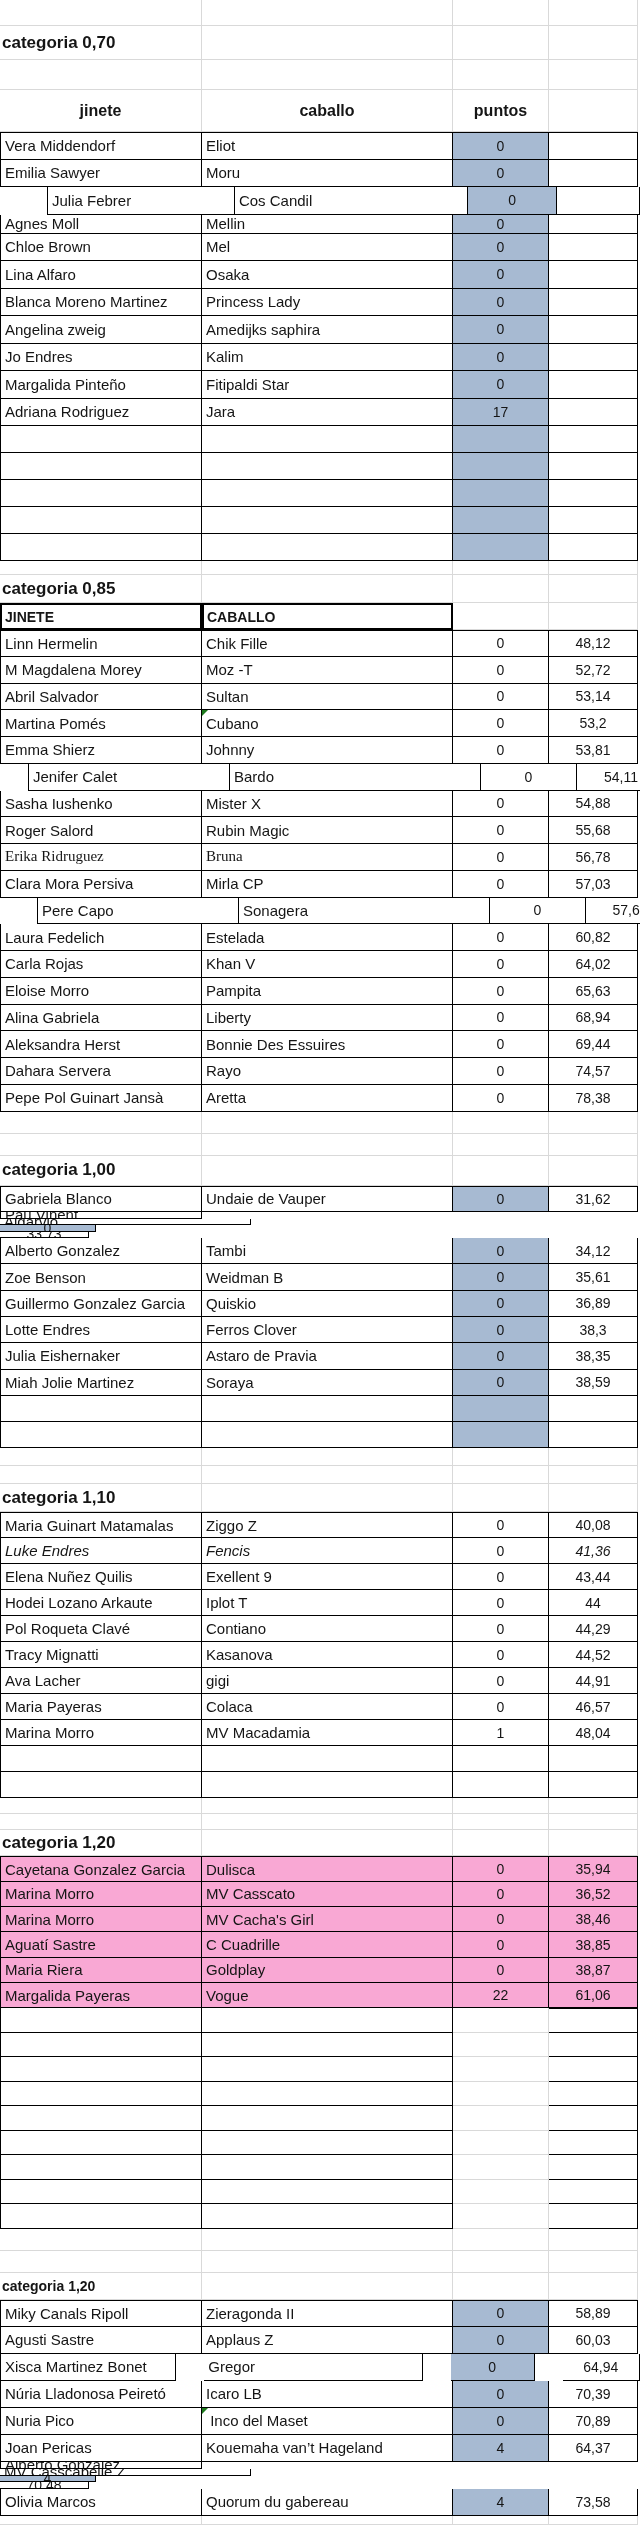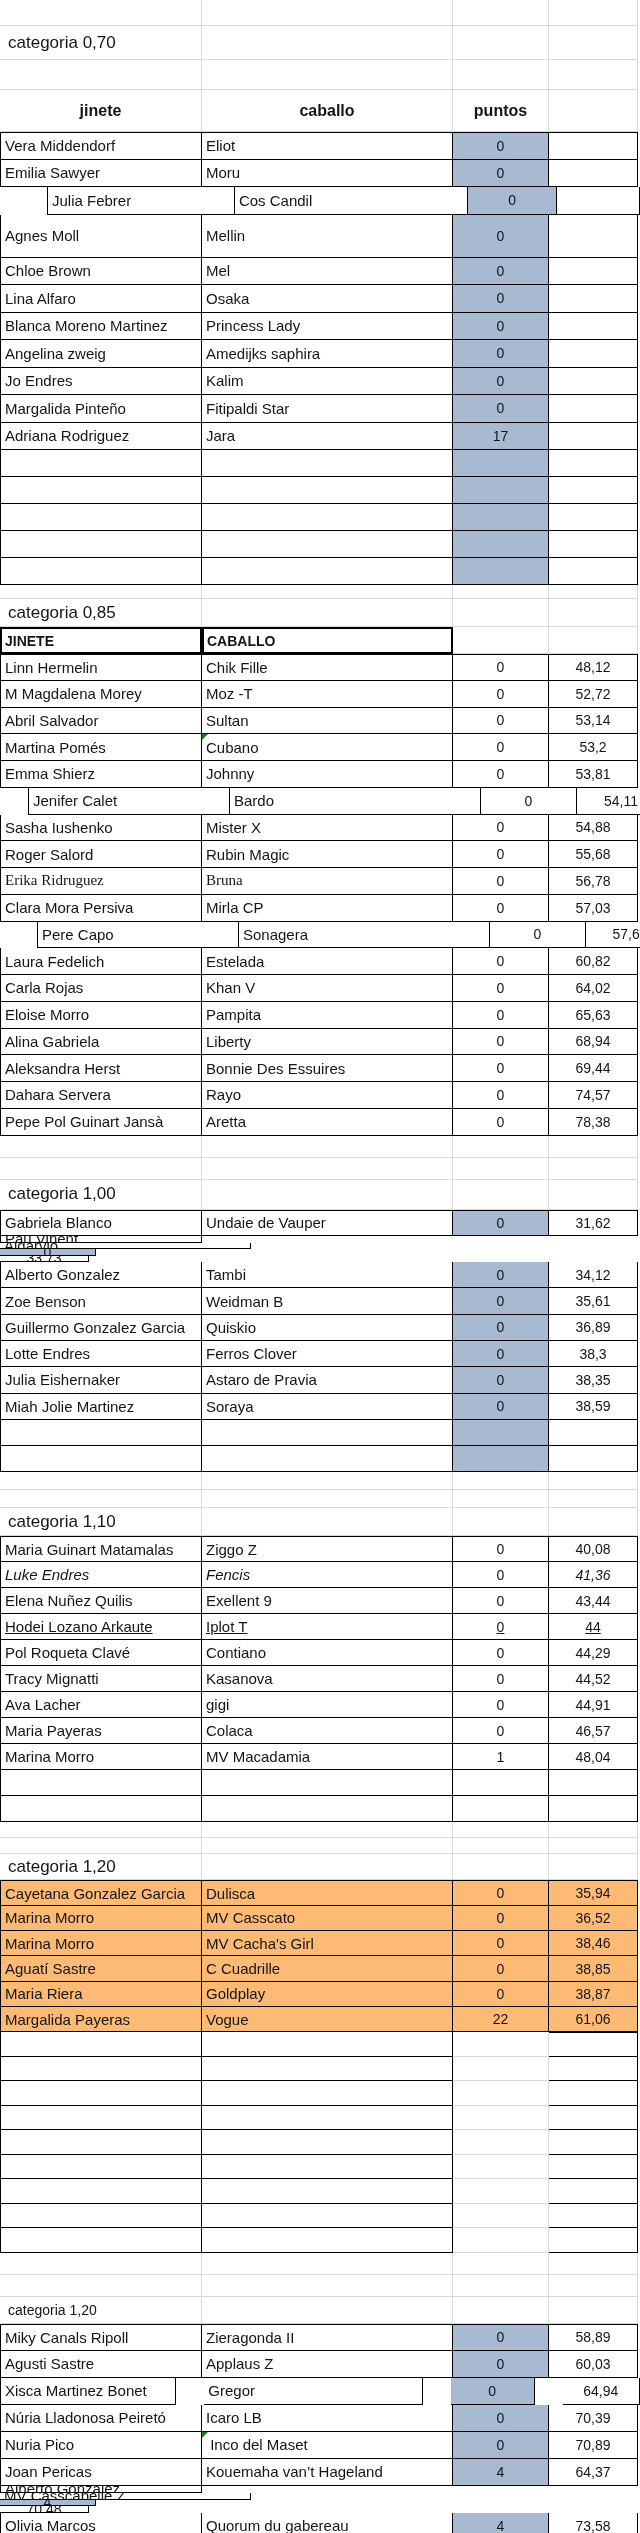--- a/index.html
+++ b/index.html
@@ -14,22 +14,22 @@
   .cD{width:89px;justify-content:center;}
   
   .g{border-right:1px solid #d9d9d9;border-bottom:1px solid #d9d9d9;}
   
   .b{border-right:1.5px solid #000;border-bottom:1.5px solid #000;}
   .bl{border-left:1.5px solid #000;}
   .bt{border-top:1.5px solid #000;}
   .txt{font-size:15px;padding-left:4px;}
   .num{font-size:14px;}
   .fillBlue{background:#a7bad2;}
-  .fillY{background:#fdba74;}
-  .title{font-weight:normal;font-size:17px;padding-left:8px;overflow:visible;}
+  .fillY{background:#f9a8d4;}
+  .title{font-weight:bold;font-size:17px;padding-left:2px;overflow:visible;}
   .title.small{font-size:14px;}
   .hdr{font-weight:bold;font-size:16px;justify-content:center;padding-left:0;}
   .hdr85{font-weight:bold;font-size:14px;border:2px solid #000;padding-left:3px;}
   .serif{font-family:"Liberation Serif",serif;}
   .ital{font-style:italic;}
   .mark{position:absolute;top:0;left:0;width:0;height:0;border-top:6px solid #1d7a1d;border-right:6px solid transparent;}
   .rel{position:relative;}
 </style>
 </head>
 <body>
@@ -70,21 +70,21 @@
       <div class="cell cB b txt rel">Moru</div>
       <div class="cell cC b num fillBlue">0</div>
       <div class="cell cD b num"></div>
     </div>
     <div class="row" style="height: 27.5px; padding-left: 47px;">
       <div class="cell cA b bl txt">Julia Febrer</div>
       <div class="cell cB b txt rel">Cos Candil</div>
       <div class="cell cC b num fillBlue">0</div>
       <div class="cell cD b num"></div>
     </div>
-    <div class="row" style="height: 43px; border-radius: 9px;">
+    <div class="row" style="height: 19px; border-radius: 9px;">
       <div class="cell cA b bl txt">Agnes Moll</div>
       <div class="cell cB b txt rel">Mellin</div>
       <div class="cell cC b num fillBlue">0</div>
       <div class="cell cD b num"></div>
     </div>
     <div class="row" style="height: 27.5px;">
       <div class="cell cA b bl txt">Chloe Brown</div>
       <div class="cell cB b txt rel">Mel</div>
       <div class="cell cC b num fillBlue">0</div>
       <div class="cell cD b num"></div>
@@ -388,21 +388,21 @@
       <div class="cell cB b txt rel ital">Fencis</div>
       <div class="cell cC b num">0</div>
       <div class="cell cD b num ital">41,36</div>
     </div>
     <div class="row" style="height: 26px;">
       <div class="cell cA b bl txt">Elena Nuñez Quilis</div>
       <div class="cell cB b txt rel">Exellent 9</div>
       <div class="cell cC b num">0</div>
       <div class="cell cD b num">43,44</div>
     </div>
-    <div class="row" style="height: 26px; text-decoration: underline;">
+    <div class="row" style="height: 26px;">
       <div class="cell cA b bl txt">Hodei Lozano Arkaute</div>
       <div class="cell cB b txt rel">Iplot T</div>
       <div class="cell cC b num">0</div>
       <div class="cell cD b num">44</div>
     </div>
     <div class="row" style="height: 26px;">
       <div class="cell cA b bl txt">Pol Roqueta Clavé</div>
       <div class="cell cB b txt rel">Contiano</div>
       <div class="cell cC b num">0</div>
       <div class="cell cD b num">44,29</div>

